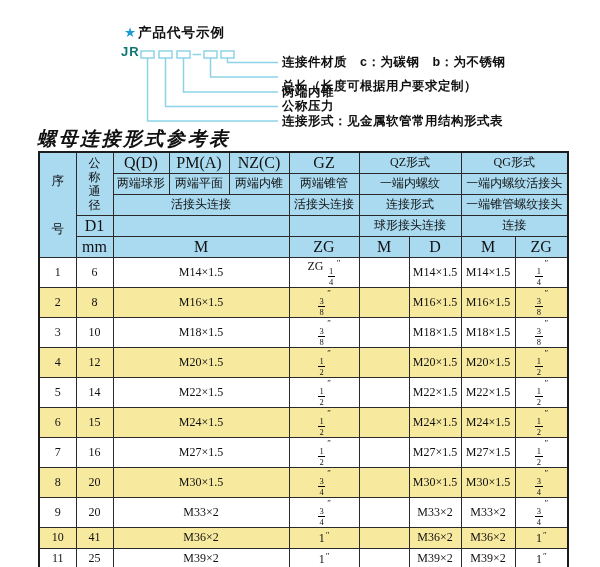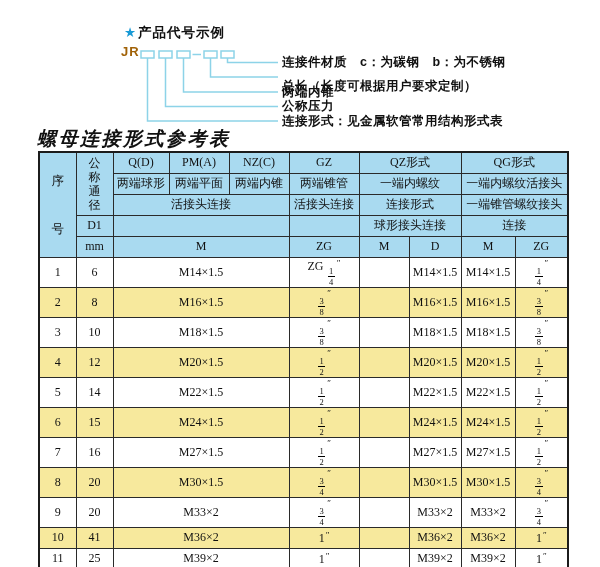--- a/index.html
+++ b/index.html
@@ -23,21 +23,21 @@
   .diagram-svg{position:absolute;left:0;top:0;}
   .diag-title{
     position:absolute;left:124px;top:24px;
     font:bold 13.5px "Liberation Sans","DejaVu Sans",sans-serif;
     letter-spacing:1px;white-space:nowrap;
   }
   .diag-title .star{color:var(--star-blue);margin-right:1px;}
   .code-prefix{
     position:absolute;left:121px;top:44px;
     font:bold 13px "Liberation Sans","DejaVu Sans",sans-serif;
-    color:#a16207;letter-spacing:1px;
+    color:#0f766e;letter-spacing:1px;
   }
   .diag-label{
     position:absolute;left:282px;
     font:bold 12.5px "Liberation Sans","DejaVu Sans",sans-serif;
     line-height:13px;white-space:nowrap;letter-spacing:0.5px;
   }
   .dl-0{top:56px;} .dl-1{top:71px;margin-top:9px;} .dl-2{top:86px;} .dl-3{top:100px;text-align:right;} .dl-4{top:115px;text-align:right;}
   
   .table-title{
     position:absolute;left:37px;top:126px;
@@ -58,21 +58,21 @@
   }
   thead tr{height:21px;}
   thead th{background:var(--header-bg);}
   tbody tr{height:21.3px;background:#ffffff;}
   tbody tr:nth-child(even){background:var(--stripe-bg);}
   .vtext{
     display:flex;flex-direction:column;align-items:center;justify-content:center;
     line-height:14px;font-size:12px;height:100%;
   }
   .vtext.seq{justify-content:space-around;height:96px;font-size:12.5px;}
-  .hdr-latin{font-size:12px;}
+  .hdr-latin{font-size:16px;}
   .frac{
     display:inline-flex;flex-direction:column;vertical-align:-4px;
     line-height:1;font-size:8.5px;margin:0 1px;
   }
   .frac .fn{border-bottom:1px solid #000;padding:0 1.5px 1px;}
   .frac .fd{padding-top:1px;}
   .inch{font-size:9px;vertical-align:4px;margin-left:1px;}
 </style>
 </head>
 <body>

